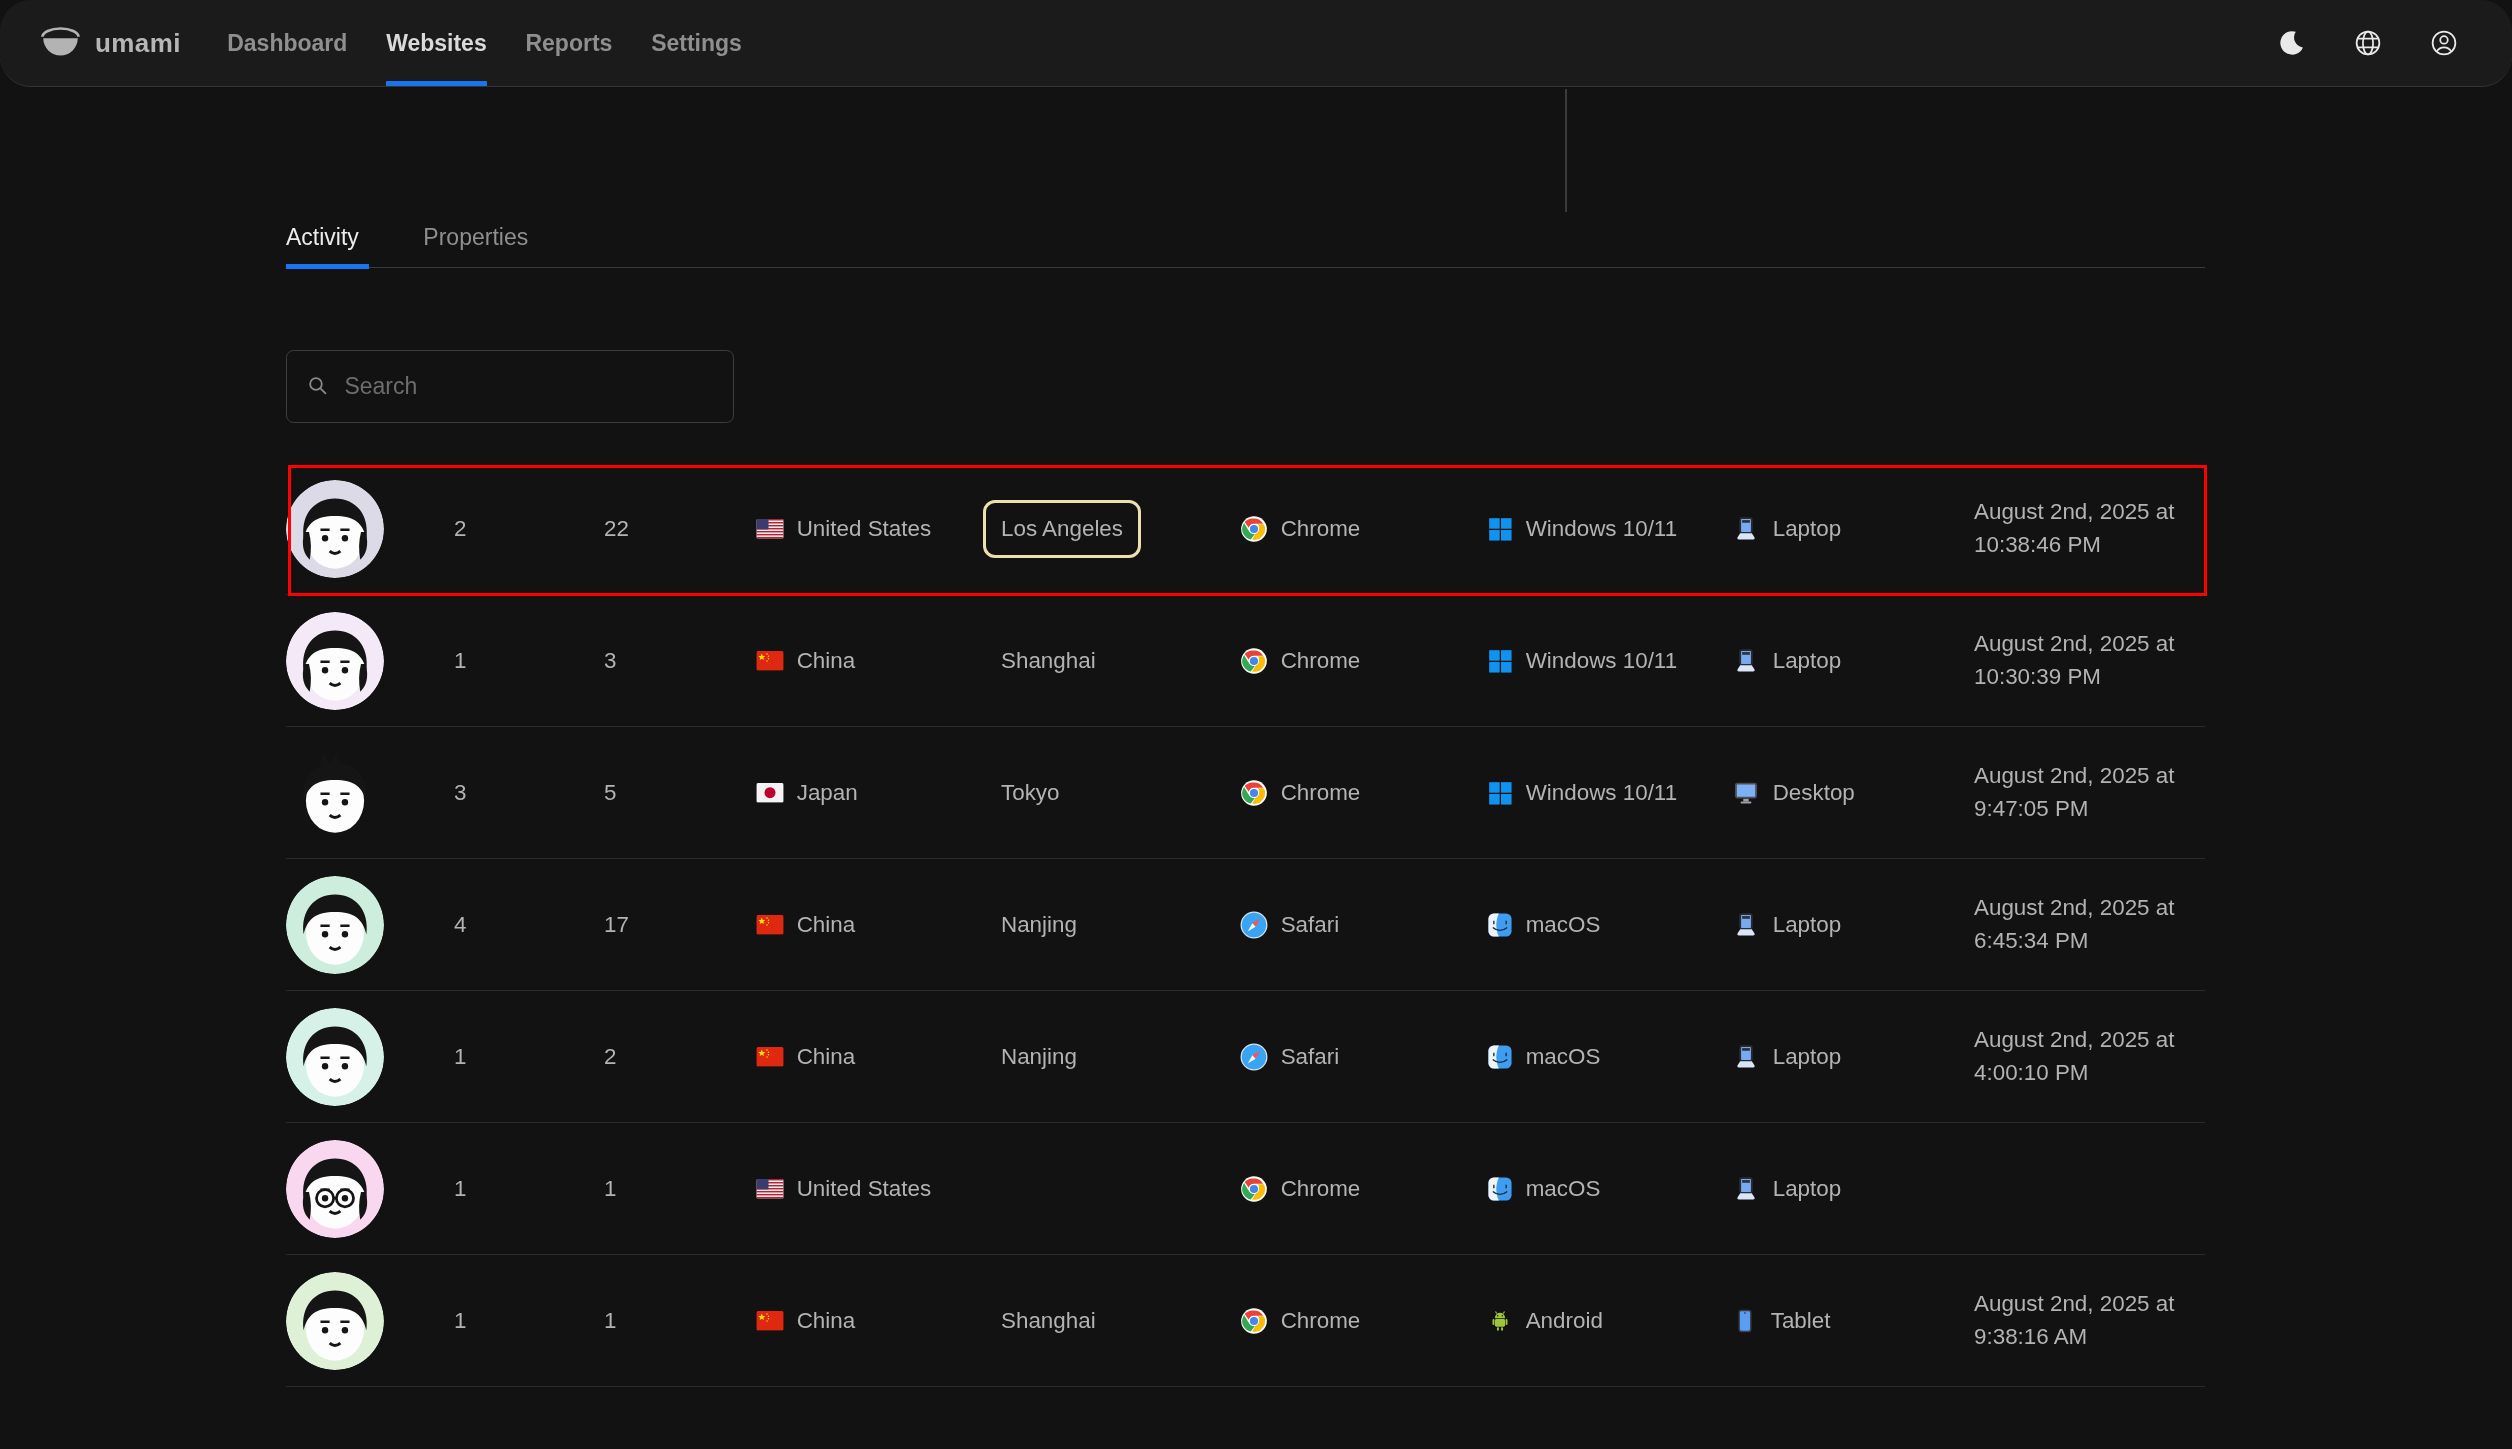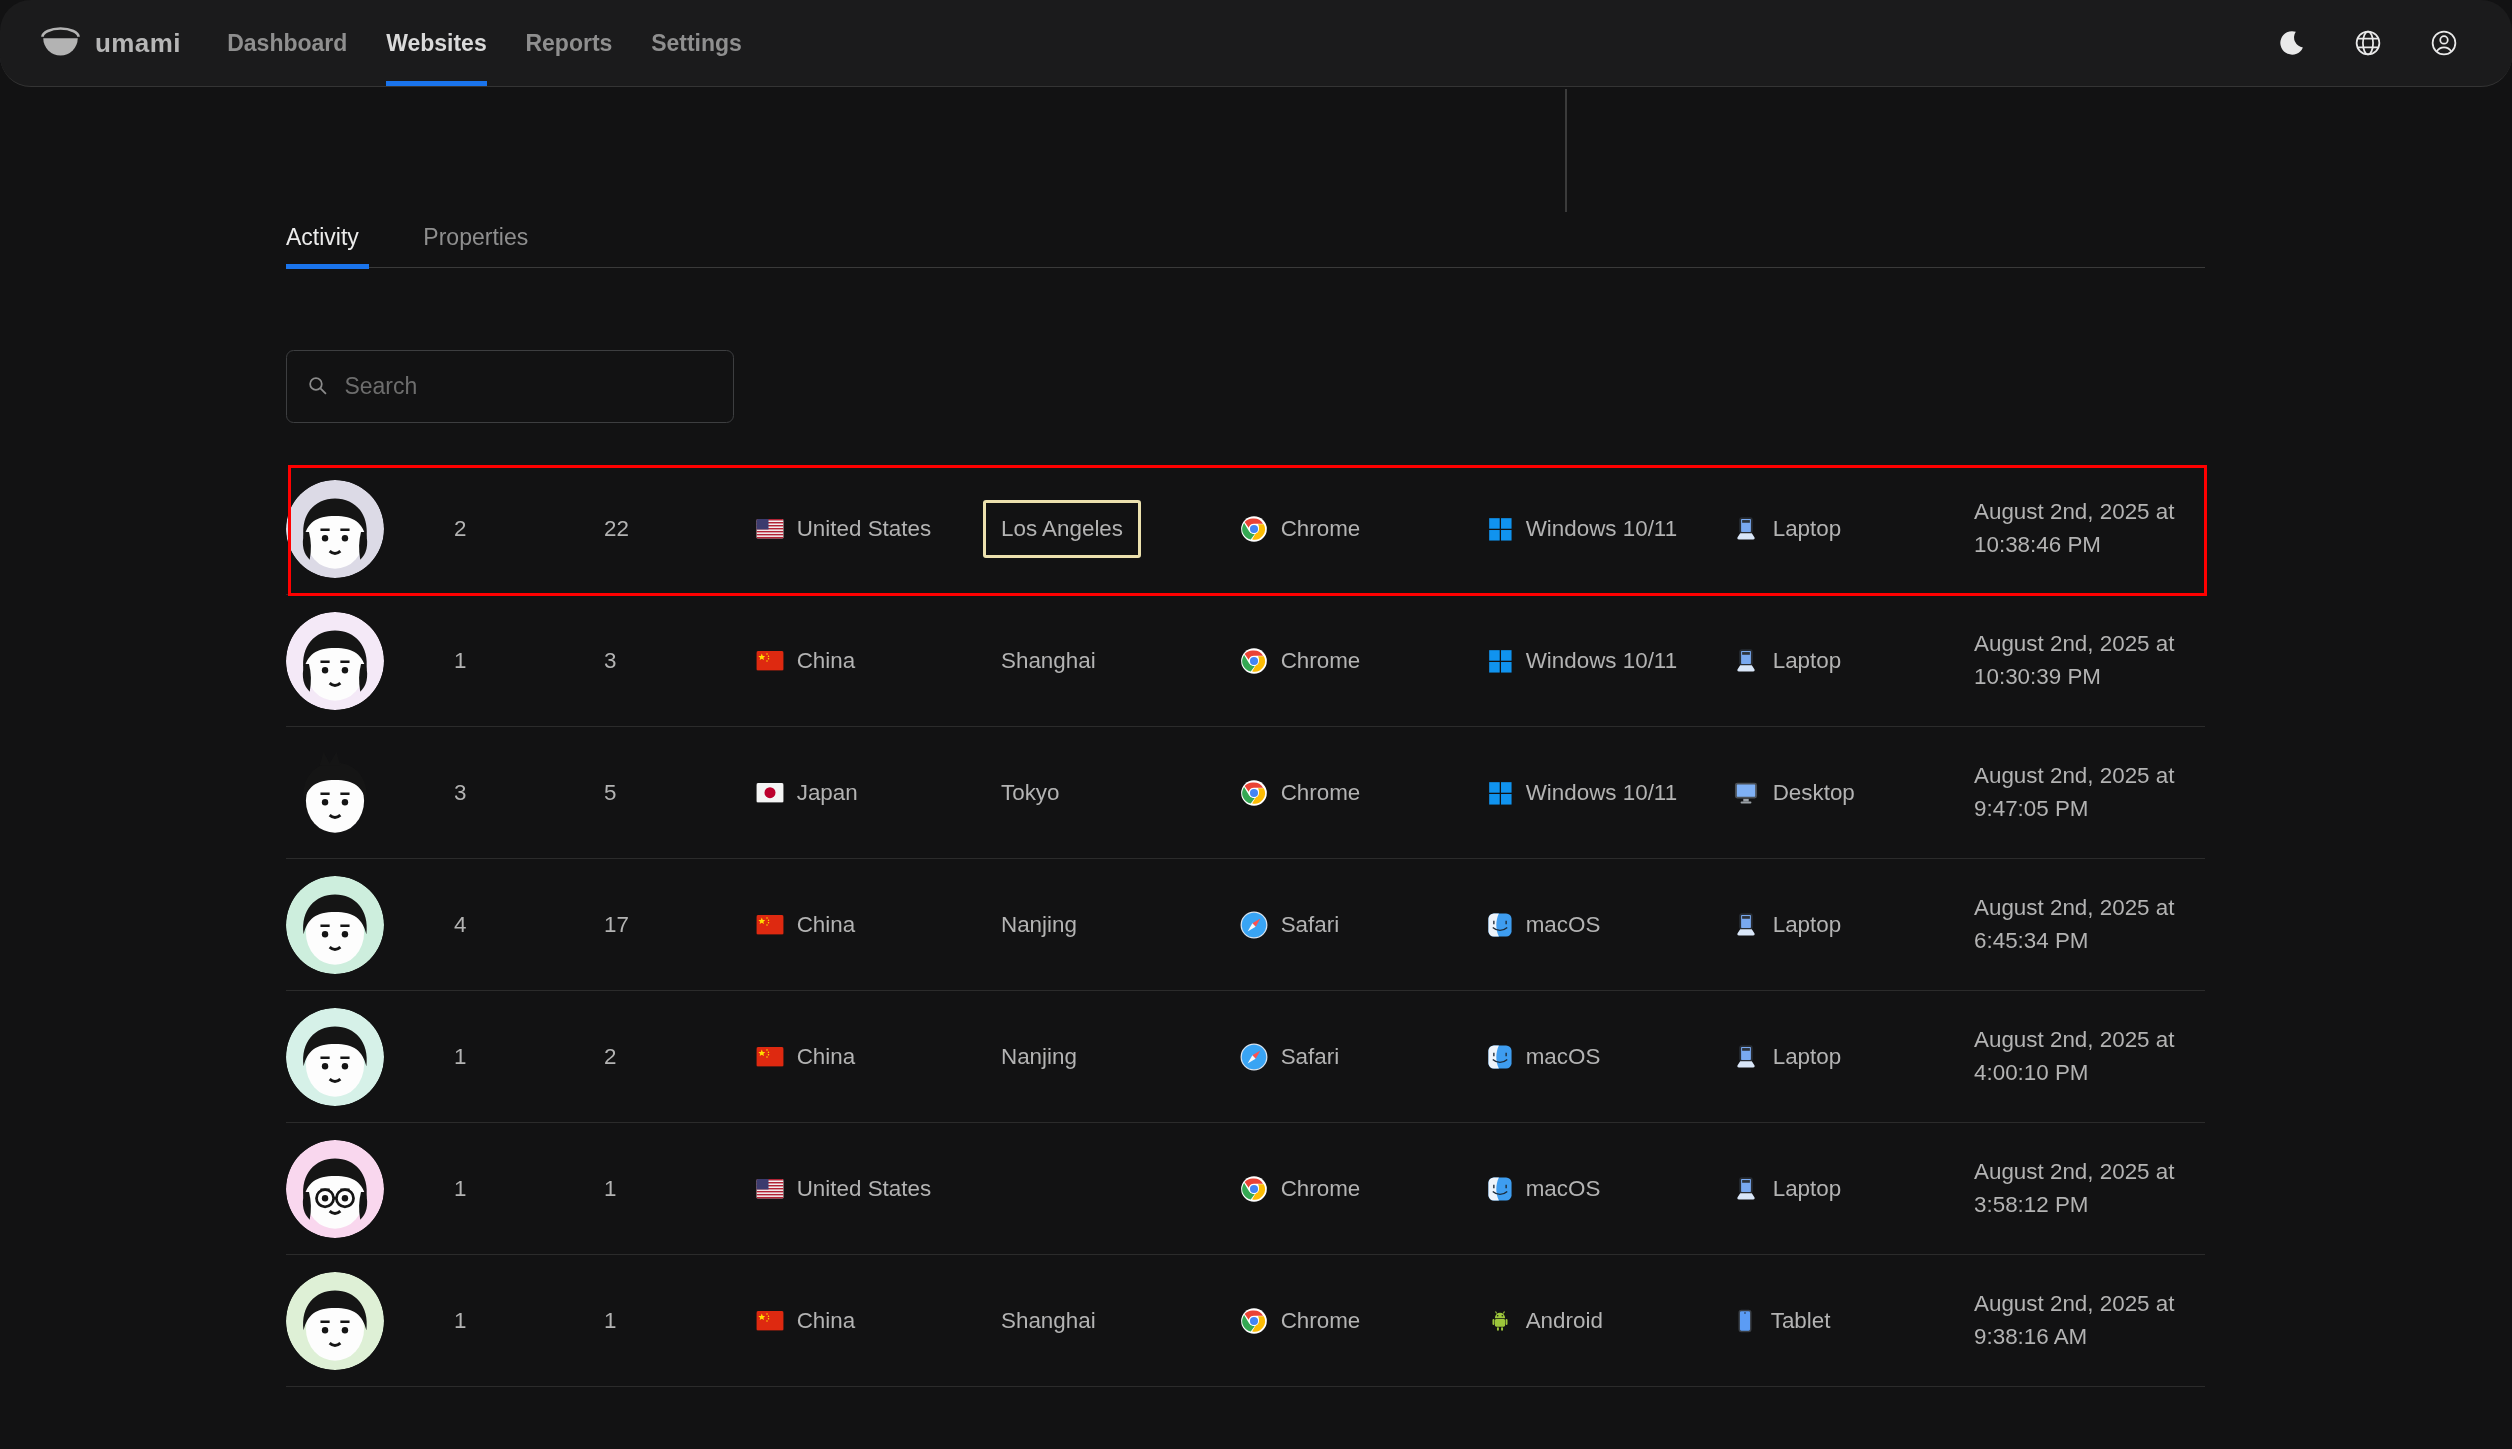--- a/index.html
+++ b/index.html
@@ -99,21 +99,21 @@
   .avatar {
     width:98px; height:98px; border-radius:50%; overflow:hidden; display:block;
   }
   .avatar svg { display:block; width:100%; height:100%; }
   .flag { display:flex; border-radius:2.2px; overflow:hidden; flex:0 0 auto; }
   .cicon { display:flex; flex:0 0 auto; }
   .lastseen { line-height:1.47; padding-right:3px; align-self:center; }
   .city-text { display:inline-block; }
   .city-hl {
     border:3px solid var(--city-outline,#ece1ae);
-    padding:12.7px 15px; margin-left:-18px; border-radius:3px;
+    padding:12.7px 15px; margin-left:-18px; border-radius:12px;
   }
 </style>
 </head>
 <body>
 
 <header>
   <div class="logo">
     <span class="logo-icon">
       <svg width="39" height="33" viewBox="0 0 52 44">
         <path d="M3 15a23 23 0 0 0 46 0z" fill="#b3b3b3"></path>
@@ -640,23 +640,20 @@
     <div class="cell icon-cell">
       <span class="cicon">
                 <svg width="28" height="28" viewBox="0 0 36 36">
                   <rect x="10.5" y="4" width="15" height="19" rx="2" fill="#79a9f0" stroke="#272c33" stroke-width="2.4"></rect>
                   <rect x="13" y="6.5" width="10" height="3.5" fill="#2d333b"></rect>
                   <path d="M7 29l3.5-5.5h15L29 29a2 2 0 0 1-2 2.6H9A2 2 0 0 1 7 29z" fill="#d9e6f8"></path>
                 </svg>
               </span>
       <span>Laptop</span>
     </div>
-    <div class="cell lastseen">
-              <span>August 2nd, 2025 at 3:58:12 PM</span>
-            </div>
   </div>
           <div class="row grid-cols">
     <div class="cell">
       <span class="avatar">
                 <svg viewBox="0 0 64 64">
                   <circle cx="32" cy="32" r="32" fill="#def0d6"></circle>
                   <ellipse cx="32" cy="37" rx="19" ry="21" fill="#fdfdfd"></ellipse>
                   <path d="M11.5 38c-2-16 7.5-26 20.5-26s22.5 10 20.5 26c-2.5-10-8-14.5-20.5-14.5S14 28 11.5 38z" fill="#151515"></path>
                   <path d="M22.5 32.5h6M35.5 32.5h6" stroke="#151515" stroke-width="1.7" fill="none"></path>
                   <circle cx="25.5" cy="38" r="2.1" fill="#151515"></circle>

